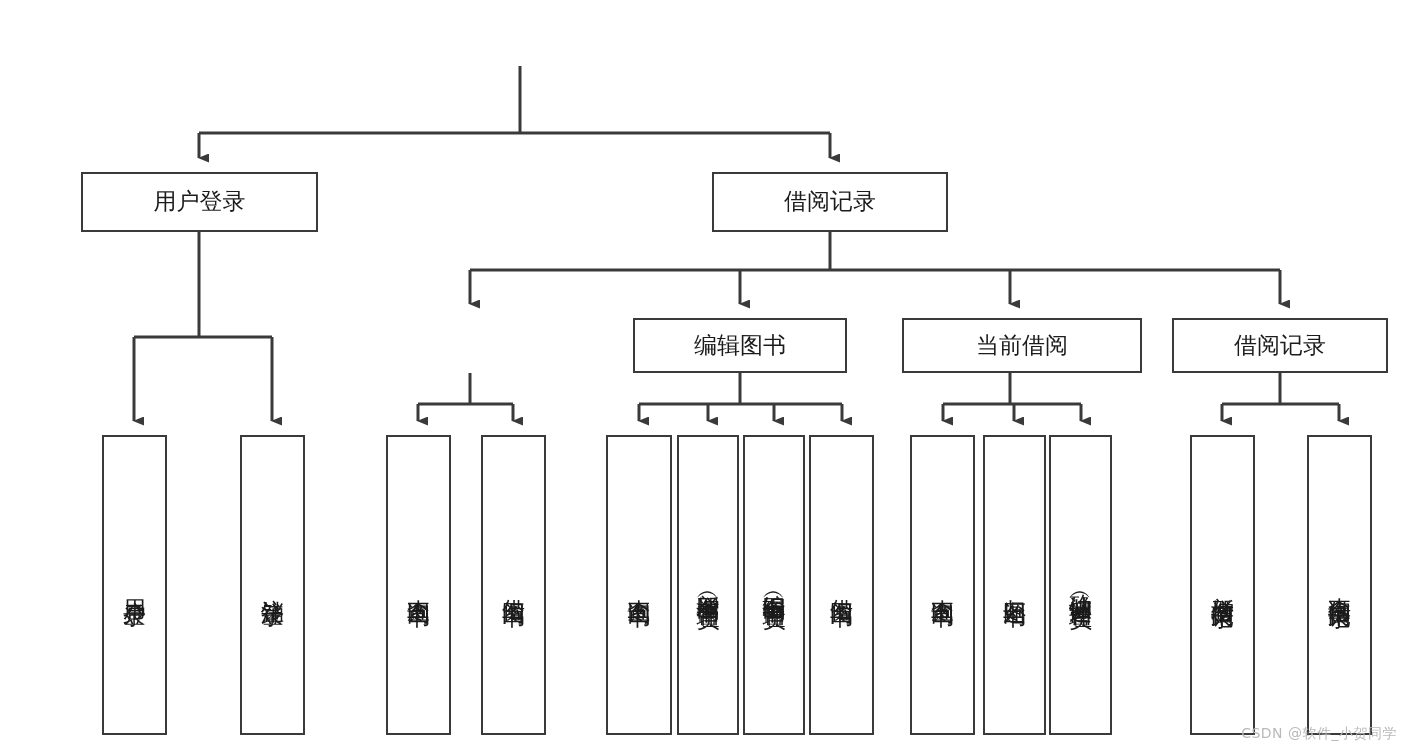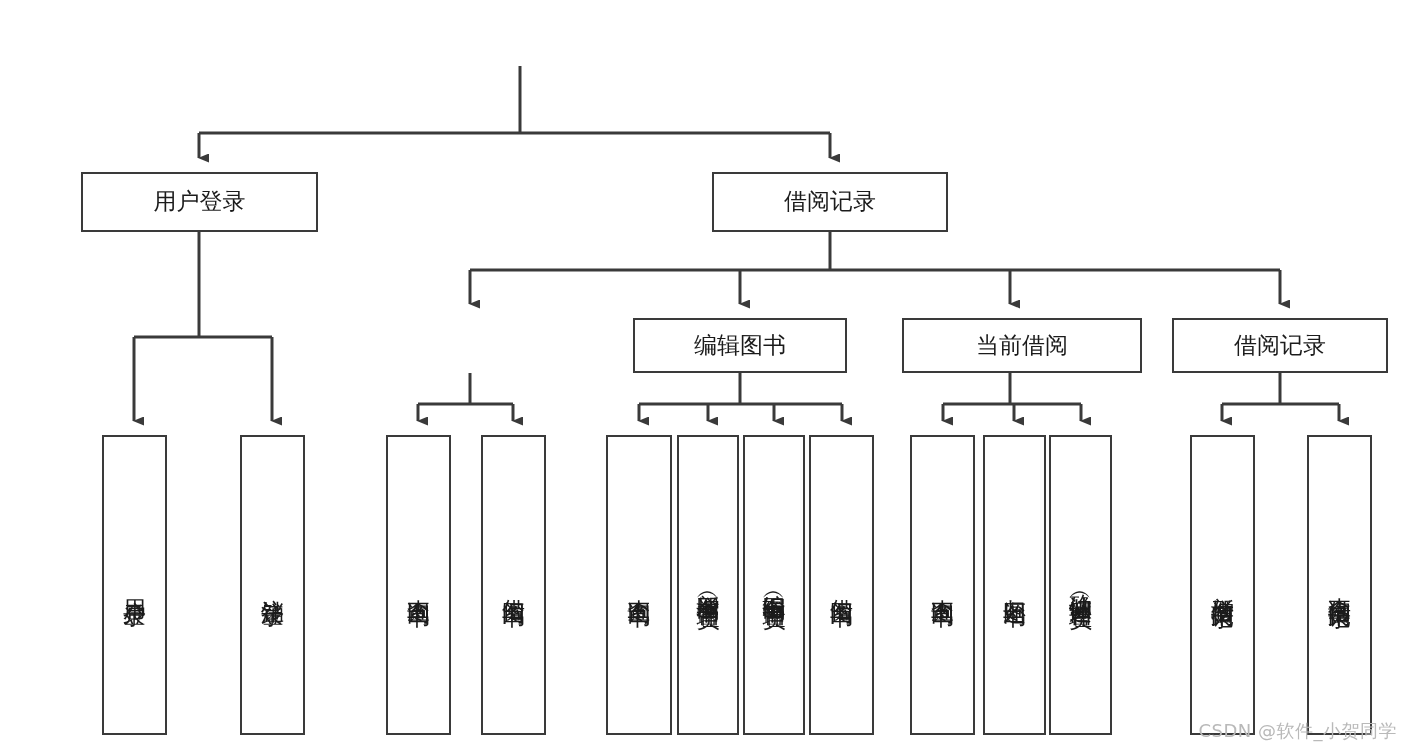--- a/index.html
+++ b/index.html
@@ -49,21 +49,21 @@
     writing-mode: vertical-rl;
     text-orientation: upright;
     font-size: 23px;
     letter-spacing: 2px;
     line-height: 1;
   }
   #watermark {
     position: absolute;
     right: 8px;
     bottom: 4px;
-    font-size: 18px;
+    font-size: 14px;
     color: #b9b9b9;
     letter-spacing: 0.5px;
     white-space: nowrap;
   }
 </style>
 </head>
 <body>
 
 <div id="diagram-root">
 

